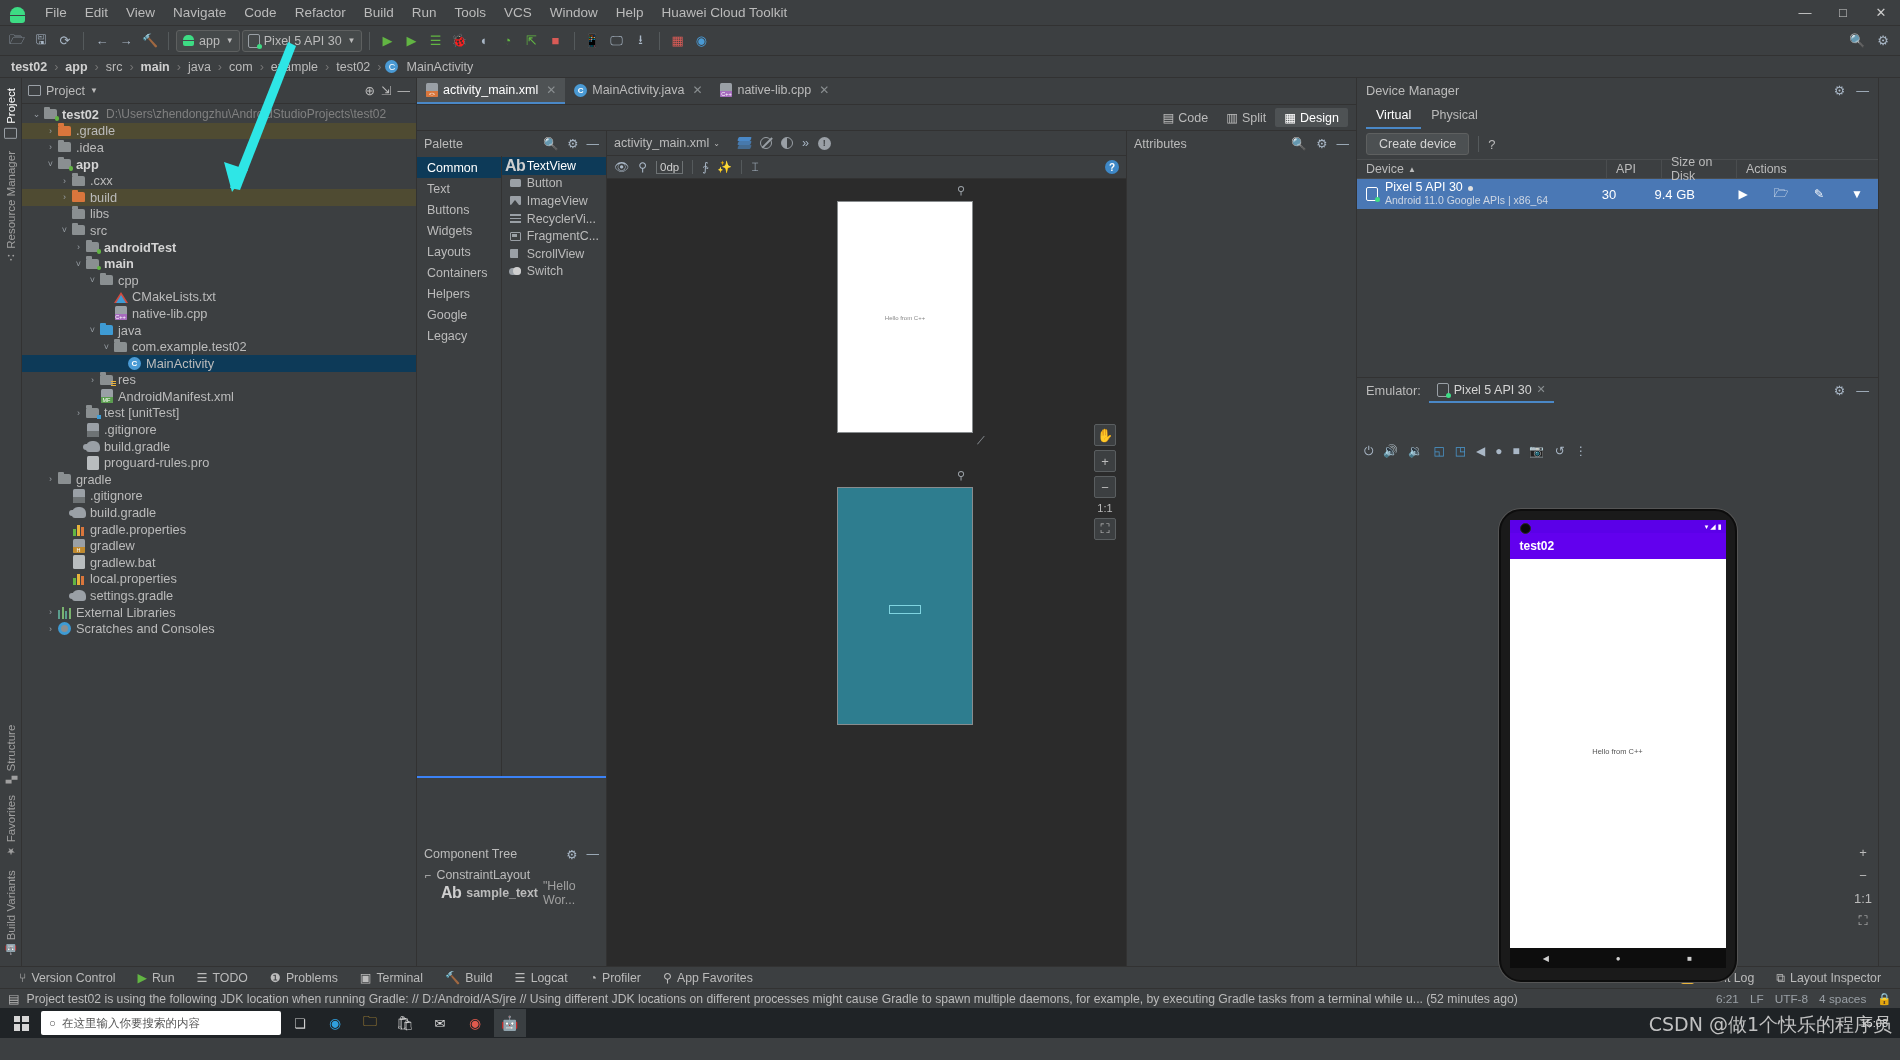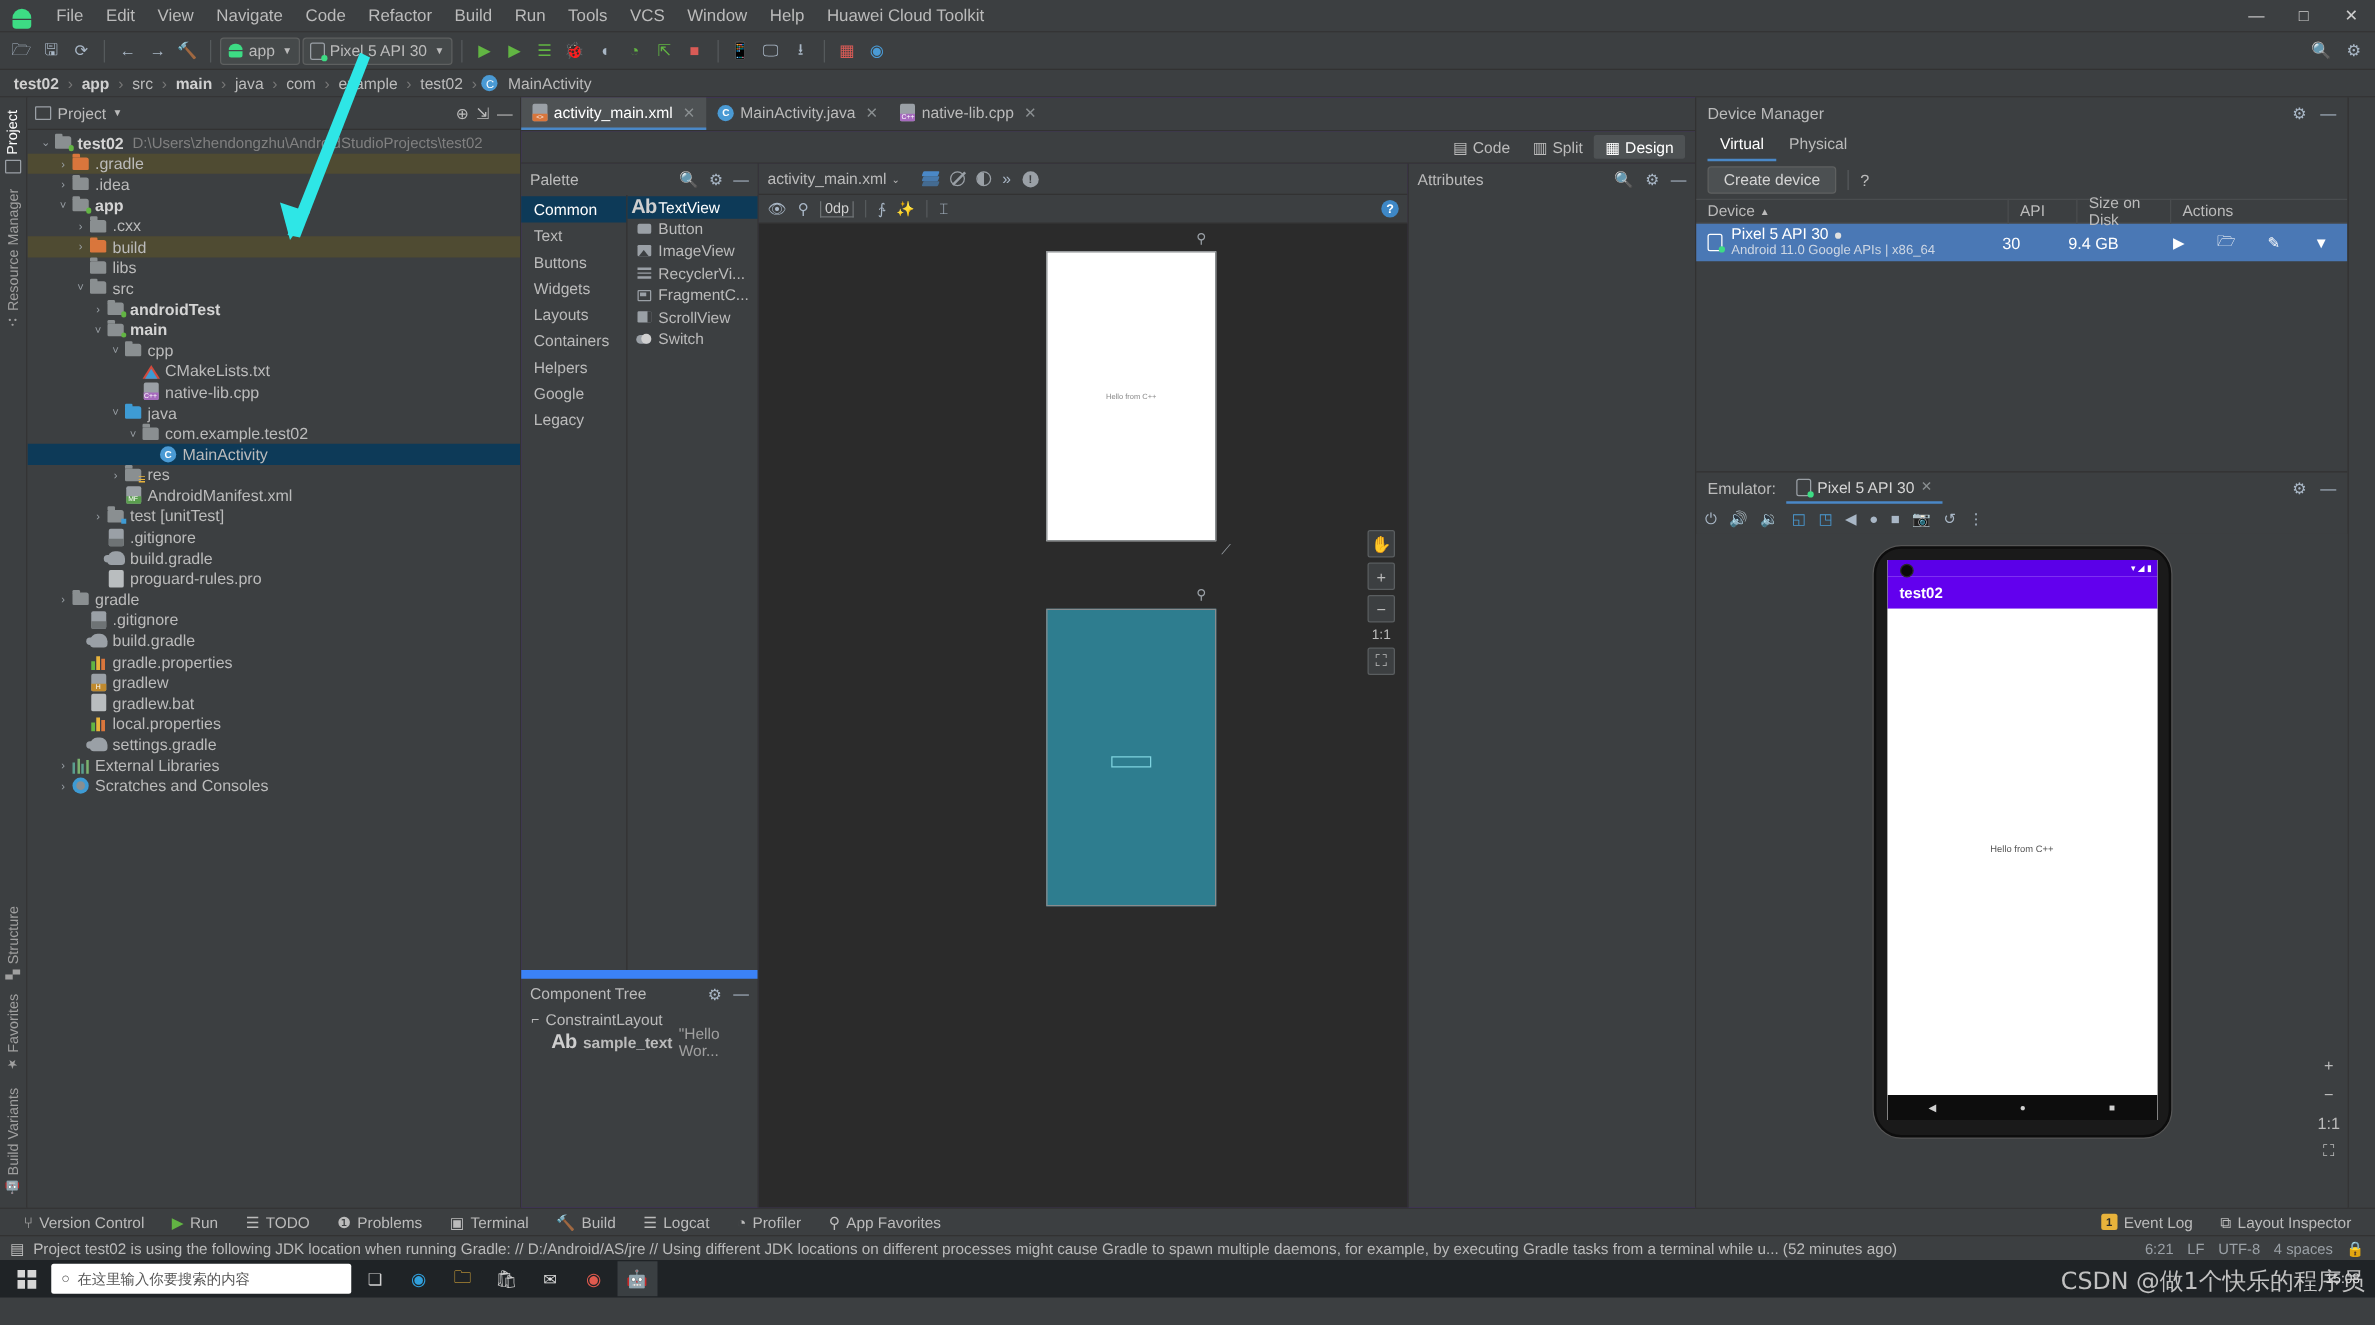--- a/index.html
+++ b/index.html
@@ -208,21 +208,21 @@
   .pi-list { width:11px; height:9px; display:flex; flex-direction:column; justify-content:space-between; }
   .pi-list i { display:block; height:1.6px; background:#9aa0a6; }
   .pi-frag { width:11px; height:9px; border:1.5px solid #9aa0a6; border-radius:1px; position:relative;}
   .pi-frag:after{ content:""; position:absolute; left:1.5px; top:1.5px; width:4.5px;height:3px;background:#9aa0a6;}
   .pi-scroll { width:11px; height:9px; background:#9aa0a6; border-radius:1px; position:relative;}
   .pi-scroll:after{ content:""; position:absolute; right:0; top:0; width:3px; height:9px; background:#3c3f41;}
   .pi-switch { width:12px; height:7px; background:#9aa0a6; border-radius:4px; position:relative; }
   .pi-switch:after{ content:""; position:absolute; right:0px; top:-1px; width:8px;height:8px;
                     background:#cfcfcf; border-radius:50%;}
 
-  .comptree { border-top:7px solid #3b82f6; height:190px; display:flex; flex-direction:column; }
+  .comptree { border-top:2px solid #3b82f6; height:190px; display:flex; flex-direction:column;justify-content:center; }
   .ct-head { height:24px; display:flex; align-items:center; padding:0 7px; font-size:12.5px; color:#bbbbbb;}
   .ct-head .acts { margin-left:auto; display:flex; gap:9px; align-items:center; color:#a9b7c6; }
   .ct-row { height:18px; display:flex; align-items:center; gap:5px; font-size:12.4px; color:#bbbbbb; }
   .ct-row.i1 { padding-left:8px; }
   .ct-row.i2 { padding-left:24px; }
   .ct-row .v { color:#a0a0a0; }
   .constraint-ic { color:#bbb; font-size:11px; }
 
   
   .surface { flex:1; display:flex; flex-direction:column; min-width:0; background:#3c3f41; }
@@ -299,21 +299,21 @@
           align-items:center; gap:4px; }
   .dm-row { height:30px; display:flex; align-items:center; background:#4a78b5; color:#ffffff; }
   .dm-c { padding:0 9px; display:flex; align-items:center; }
   .dm-devname { font-size:12.5px; color:#ffffff; line-height:1.1; }
   .dm-devsub { font-size:10.5px; color:#cdd6e3; line-height:1.1; }
   .green-dot { width:5px; height:5px; background:#e0e0e0; border-radius:50%; display:inline-block; margin-left:5px;}
   .dm-act-ic { width:24px; display:flex; align-items:center; justify-content:center;
                color:#ffffff; font-size:12px; cursor:default; }
 
   
-  .em-panel { flex:1; display:flex; flex-direction:column; }
+  .em-panel { flex:1; display:flex; flex-direction:column;gap:36px; }
   .em-head { height:25px; display:flex; align-items:center; padding:0 9px; gap:8px;
              font-size:12.8px; color:#bbbbbb; }
   .em-tab { display:flex; align-items:center; gap:5px; padding:0 8px; height:25px;
             border-bottom:2px solid #4a88c7; color:#d4d4d4; font-size:12.5px; }
   .em-head .acts { margin-left:auto; display:flex; gap:11px; align-items:center; color:#a9b7c6;}
   .em-toolbar { height:24px; display:flex; align-items:center; padding:0 7px; gap:10px; color:#a9b7c6; }
   .em-ic { font-size:12px; cursor:default; }
   .em-ic.blue { color:#4a9ad4; }
   .em-stage { flex:1; position:relative; background:#3c3f41; }
   .device {

